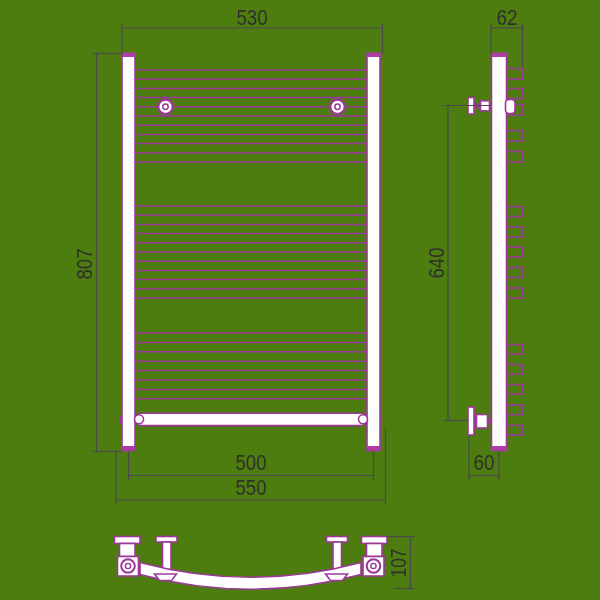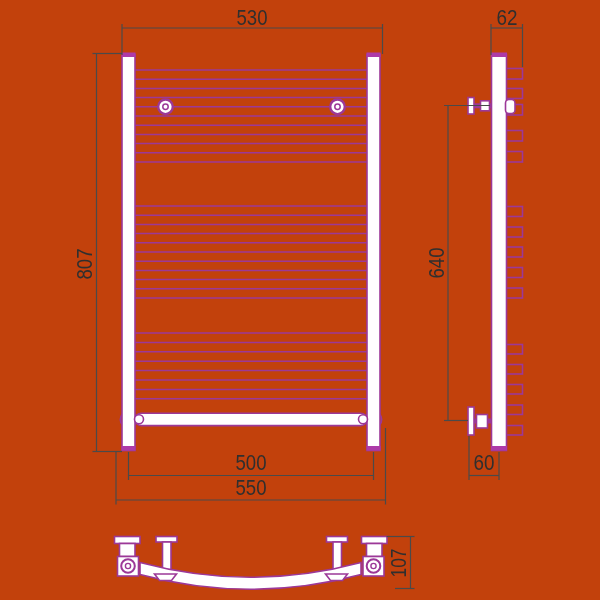--- a/index.html
+++ b/index.html
@@ -1,19 +1,19 @@
 <!DOCTYPE html>
 <html><head>
 <meta charset="utf-8">
 <style>
   html,body{margin:0;padding:0;background:#ffffff;}
   #canvas{
     position:relative;
     width:600px;height:600px;
-    background:#c2410c;
+    background:#4d7c0f;
     font-family:"Liberation Sans", sans-serif;
     overflow:hidden;
   }
   svg{display:block;}
   text{
     font-family:"Liberation Sans", sans-serif;
     font-size:22px;
     fill:#2f2f2f;
   }
 </style>

